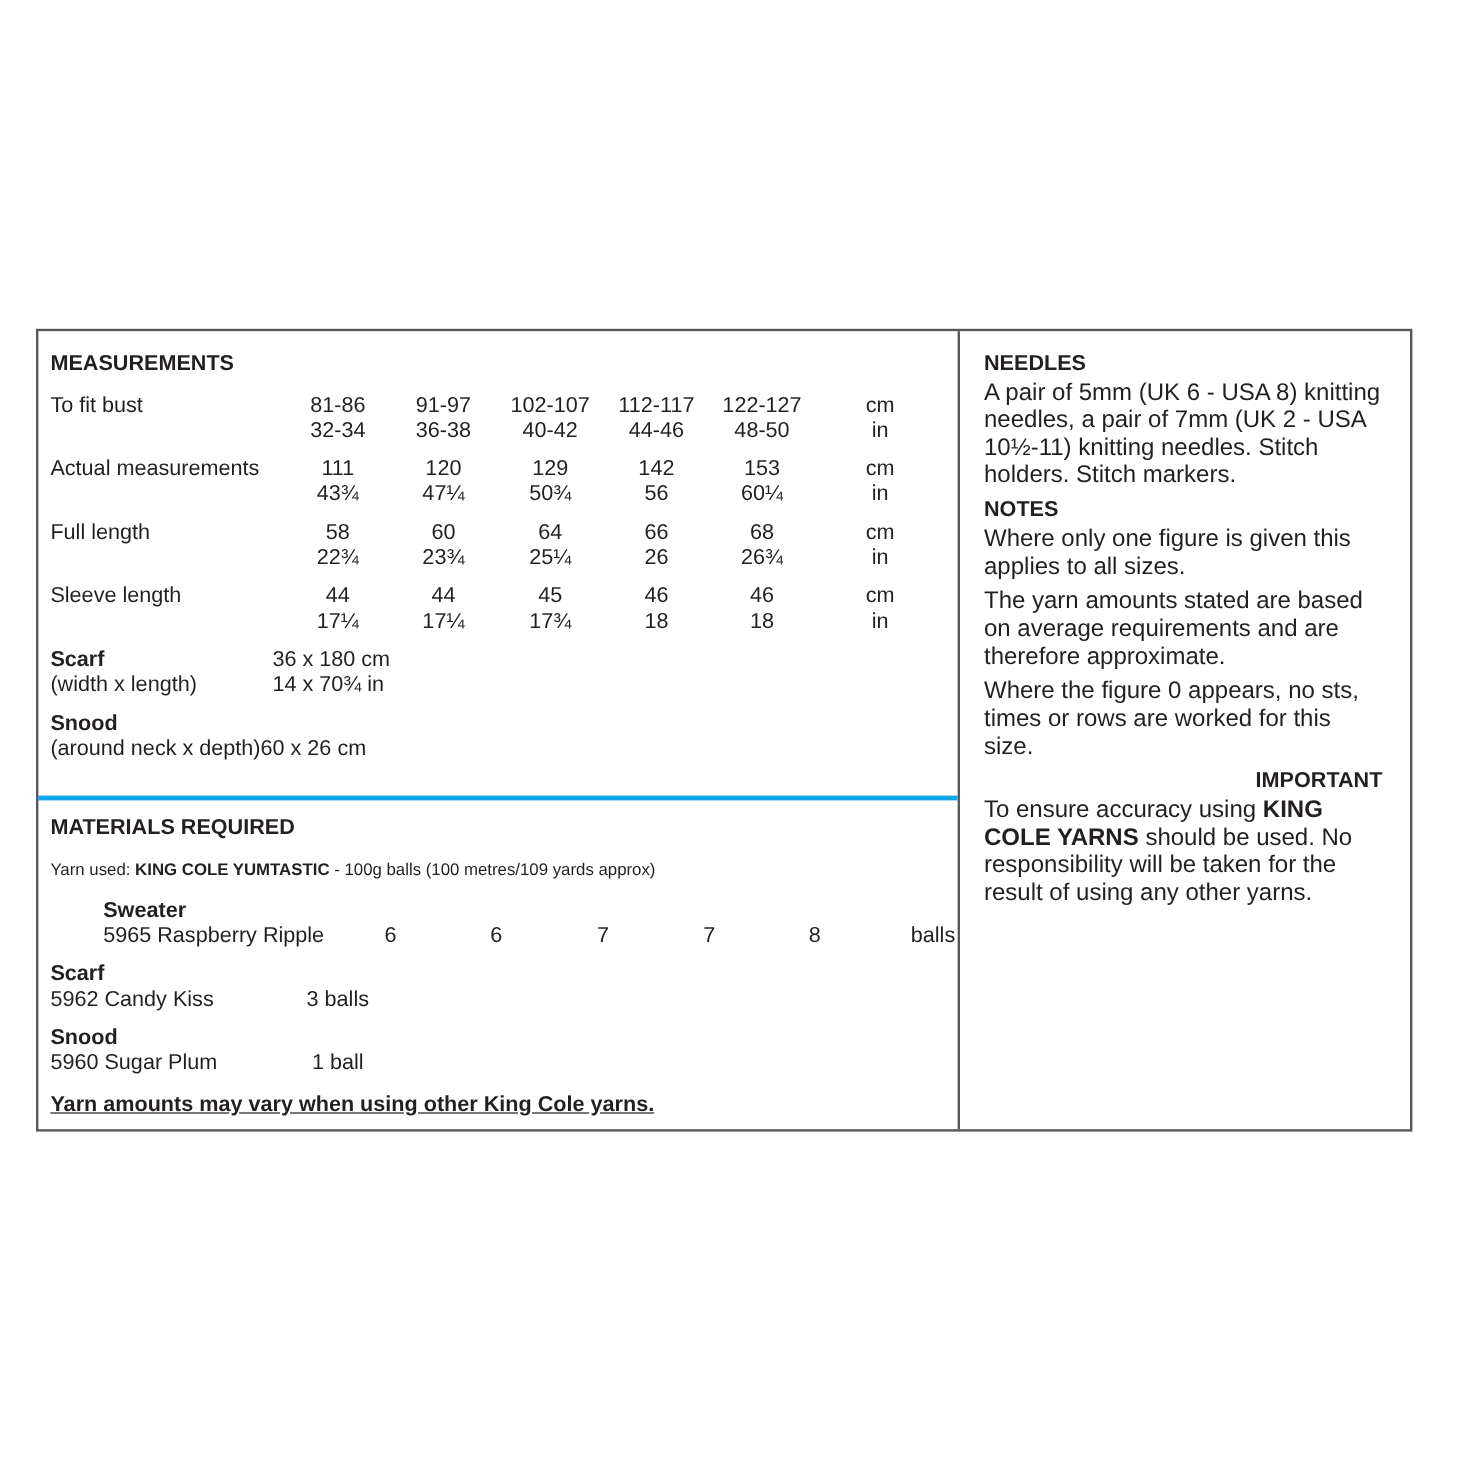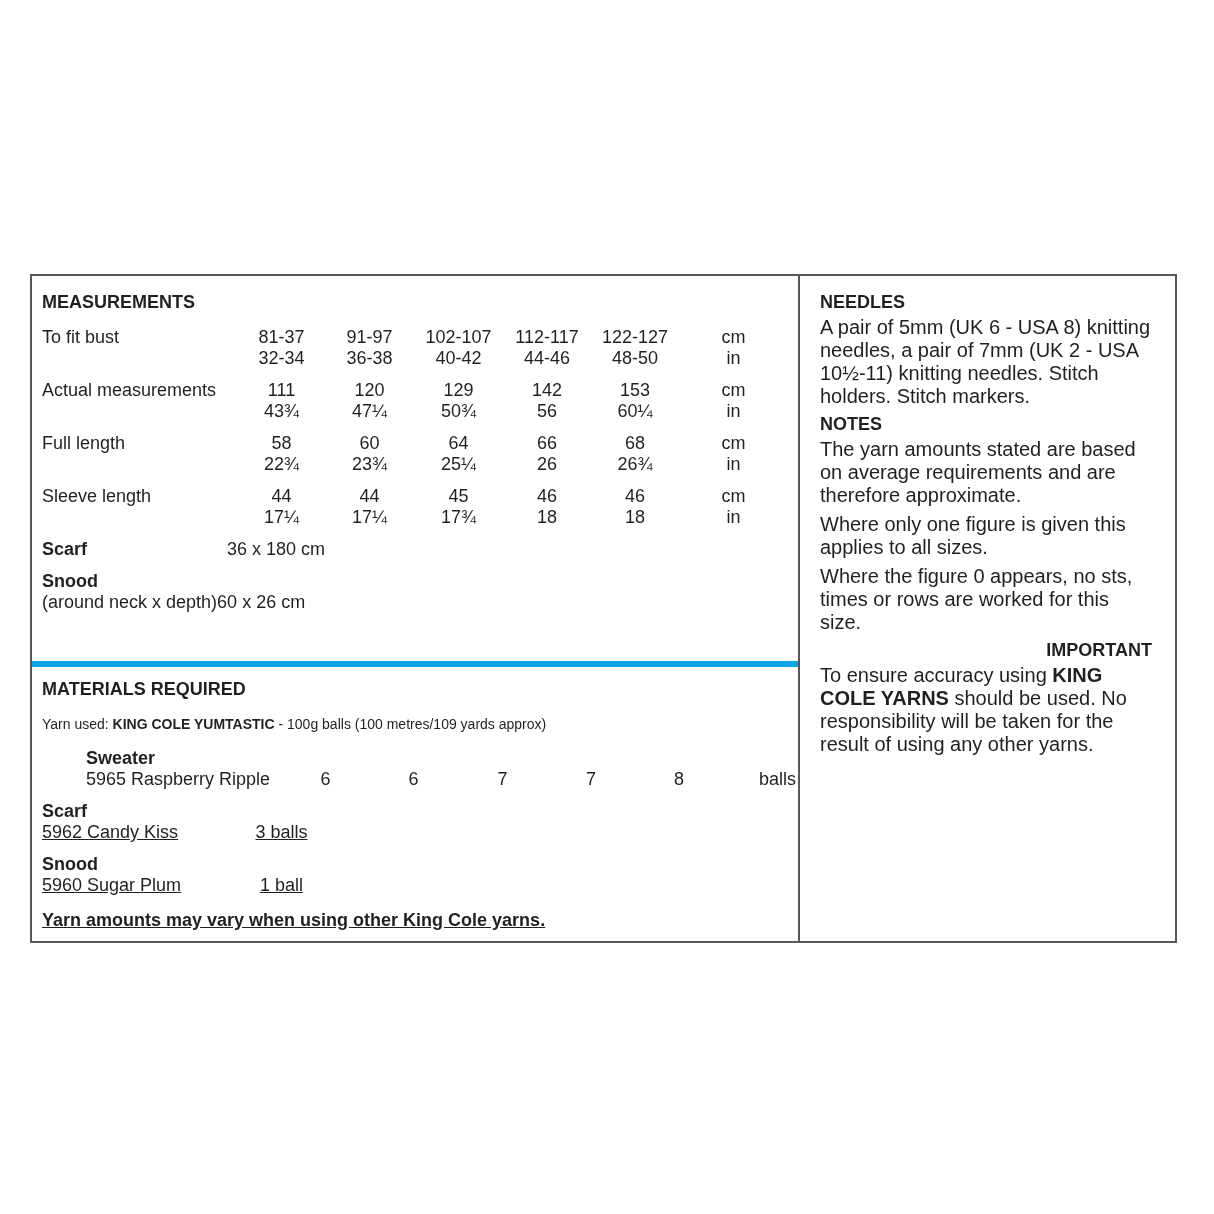--- a/index.html
+++ b/index.html
@@ -37,21 +37,21 @@
     position: absolute;
     left: 768px; top: 0;
     width: 375px;
     height: 665px;
     box-sizing: border-box;
     padding: 16px 23px 0 20px;
   }
   .sec-measurements {
     height: 391px;
     box-sizing: border-box;
-    border-bottom: 6px solid #0ea5e9;
+    border-bottom: 4px solid #0ea5e9;
     padding: 16px 10px 0 10px;
   }
   .sec-materials {
     padding: 12px 10px 0 10px;
   }
   h2.sec-title {
     font-size: 18px;
     font-weight: bold;
     margin: 0 0 14px 0;
     line-height: 21px;
@@ -79,21 +79,20 @@
   .bold { font-weight: bold; }
   .snood-in { margin-left: 182px; }
 
   
   .yarn-line { font-size: 14px; line-height: 21px; margin-top: 11px; }
   .mat-block { margin-top: 11px; font-size: 18px; line-height: 21px; }
   .mat-block.first { margin-top: 13px; margin-left: 44px; }
   .mat-simple-grid {
     display: grid;
     grid-template-columns: 196px 87px auto;
-    text-decoration: underline;
   }
   .mat-simple-grid .qty { text-align: center; }
   .mat-note {
     margin-top: 14px;
     font-size: 18px;
     font-weight: bold;
     line-height: 21px;
     text-decoration: underline;
   }
 
@@ -113,21 +112,21 @@
   <div class="pattern-box">
 
     <div class="col-left">
 
       <div class="sec-measurements">
         <h2 class="sec-title">MEASUREMENTS</h2>
 
         <div class="mrow">
           <div class="mline">
             <span class="lbl">To fit bust</span>
-            <span class="num">81-37</span>
+            <span class="num">81-86</span>
             <span class="num">91-97</span>
             <span class="num">102-107</span>
             <span class="num">112-117</span>
             <span class="num">122-127</span>
             <span class="num">cm</span>
           </div>
           <div class="mline">
             <span class="lbl"></span>
             <span class="num">32-34</span>
             <span class="num">36-38</span>
@@ -198,20 +197,24 @@
             <span class="num">18</span>
             <span class="num">18</span>
             <span class="num">in</span>
           </div>
         </div>
 
         <div class="acc-block">
           <div class="acc-grid">
             <span class="bold">Scarf</span>
             <span>36 x 180 cm</span>
+          </div>
+          <div class="acc-grid">
+            <span>(width x length)</span>
+            <span>14 x 70¾ in</span>
           </div>
         </div>
 
         <div class="acc-block">
           <div class="bold">Snood</div>
           <div><span>(around neck x depth)</span><span>60 x 26 cm</span></div>
         </div>
       </div>
 
       <div class="sec-materials">
@@ -252,22 +255,22 @@
 
         <div class="mat-note">Yarn amounts may vary when using other King Cole yarns.</div>
       </div>
     </div>
 
     <div class="col-right">
       <h2 class="sec-title">NEEDLES</h2>
       <p>A pair of 5mm (UK 6 - USA 8) knitting needles, a pair of 7mm (UK 2 - USA 10½-11) knitting needles. Stitch holders. Stitch markers.</p>
 
       <h2 class="sec-title rc-gap-notes">NOTES</h2>
+      <p>Where only one figure is given this applies to all sizes.</p>
       <p>The yarn amounts stated are based on average requirements and are therefore approximate.</p>
-      <p>Where only one figure is given this applies to all sizes.</p>
       <p>Where the figure 0 appears, no sts, times or rows are worked for this size.</p>
 
       <h2 class="sec-title rc-gap-important">IMPORTANT</h2>
       <p><span>To ensure accuracy using </span><span class="bold">KING COLE YARNS</span><span> should be used. No responsibility will be taken for the result of using any other yarns.</span></p>
     </div>
 
   </div>
 </div>
 
 </body></html>

